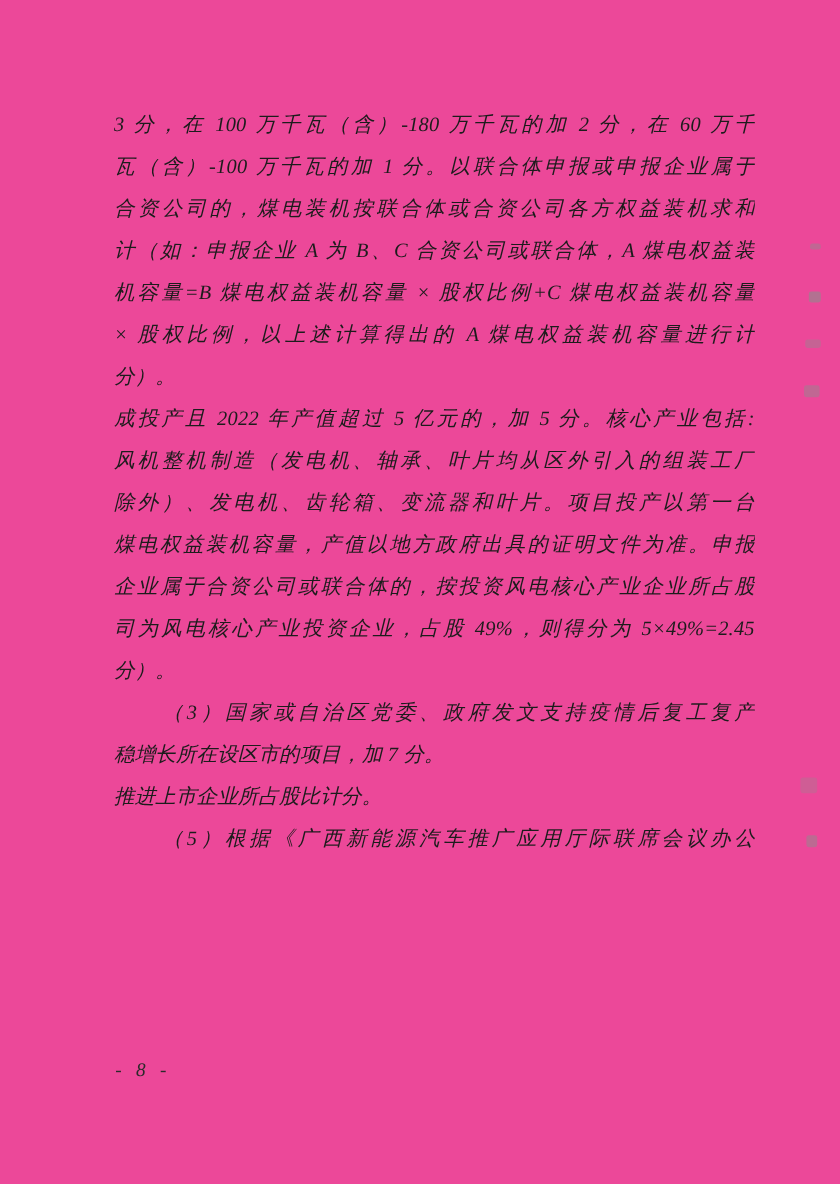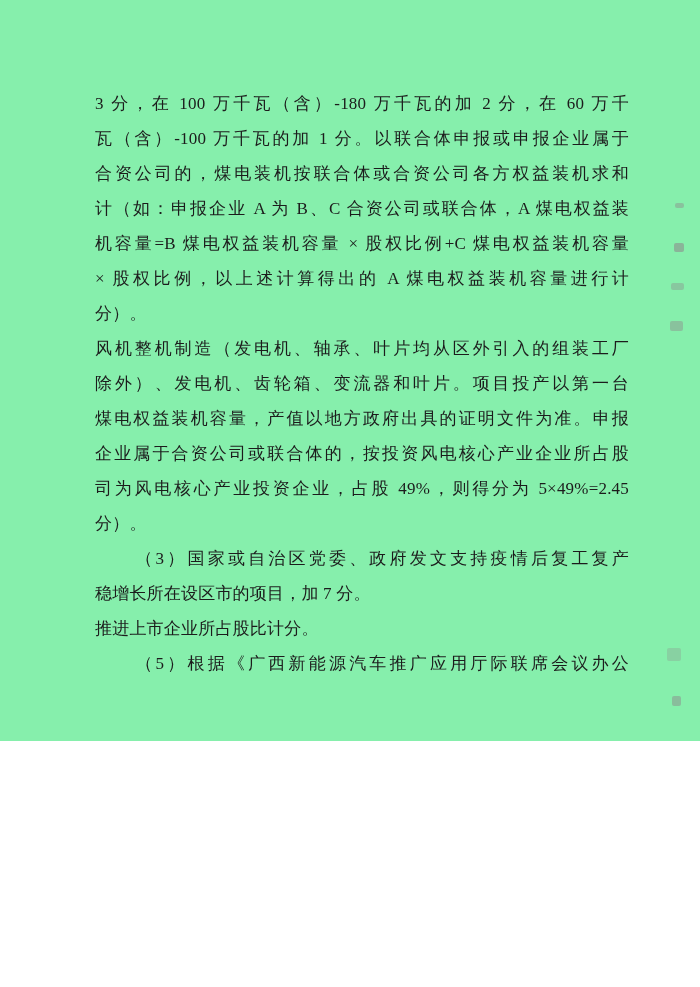--- a/index.html
+++ b/index.html
@@ -3,25 +3,26 @@
 <meta charset="utf-8">
 <style>
   html, body {
     margin: 0;
     padding: 0;
     background: #ffffff;
   }
   .page {
     position: relative;
     width: 700px;
-    height: 741px;
-    background: #86efac;
+    height: 987px;
+    background: #ec4899;
     overflow: hidden;
     font-family: "Liberation Serif", "DejaVu Serif", serif;
     color: #1c1c1c;
+    font-style: italic;
   }
   .doc-body {
     position: absolute;
     left: 95px;
     top: 86px;
     width: 534px;
   }
   .line {
     height: 35px;
     line-height: 35px;
@@ -62,20 +63,21 @@
 
 <div class="page">
   <div class="doc-body">
       <div class="line j">3 分，在 100 万千瓦（含）-180 万千瓦的加 2 分，在 60 万千</div>
       <div class="line j">瓦（含）-100 万千瓦的加 1 分。以联合体申报或申报企业属于</div>
       <div class="line j">合资公司的，煤电装机按联合体或合资公司各方权益装机求和</div>
       <div class="line j">计（如：申报企业 A 为 B、C 合资公司或联合体，A 煤电权益装</div>
       <div class="line j">机容量=B 煤电权益装机容量 × 股权比例+C 煤电权益装机容量</div>
       <div class="line j">× 股权比例，以上述计算得出的 A 煤电权益装机容量进行计</div>
       <div class="line">分）。</div>
+      <div class="line j">成投产且 2022 年产值超过 5 亿元的，加 5 分。核心产业包括:</div>
       <div class="line j">风机整机制造（发电机、轴承、叶片均从区外引入的组装工厂</div>
       <div class="line j">除外）、发电机、齿轮箱、变流器和叶片。项目投产以第一台</div>
       <div class="line j">煤电权益装机容量，产值以地方政府出具的证明文件为准。申报</div>
       <div class="line j">企业属于合资公司或联合体的，按投资风电核心产业企业所占股</div>
       <div class="line j">司为风电核心产业投资企业，占股 49%，则得分为 5×49%=2.45</div>
       <div class="line">分）。</div>
       <div class="line j">　　（3）国家或自治区党委、政府发文支持疫情后复工复产</div>
       <div class="line">稳增长所在设区市的项目，加 7 分。</div>
       <div class="line">推进上市企业所占股比计分。</div>
       <div class="line j">　　（5）根据《广西新能源汽车推广应用厅际联席会议办公</div>

